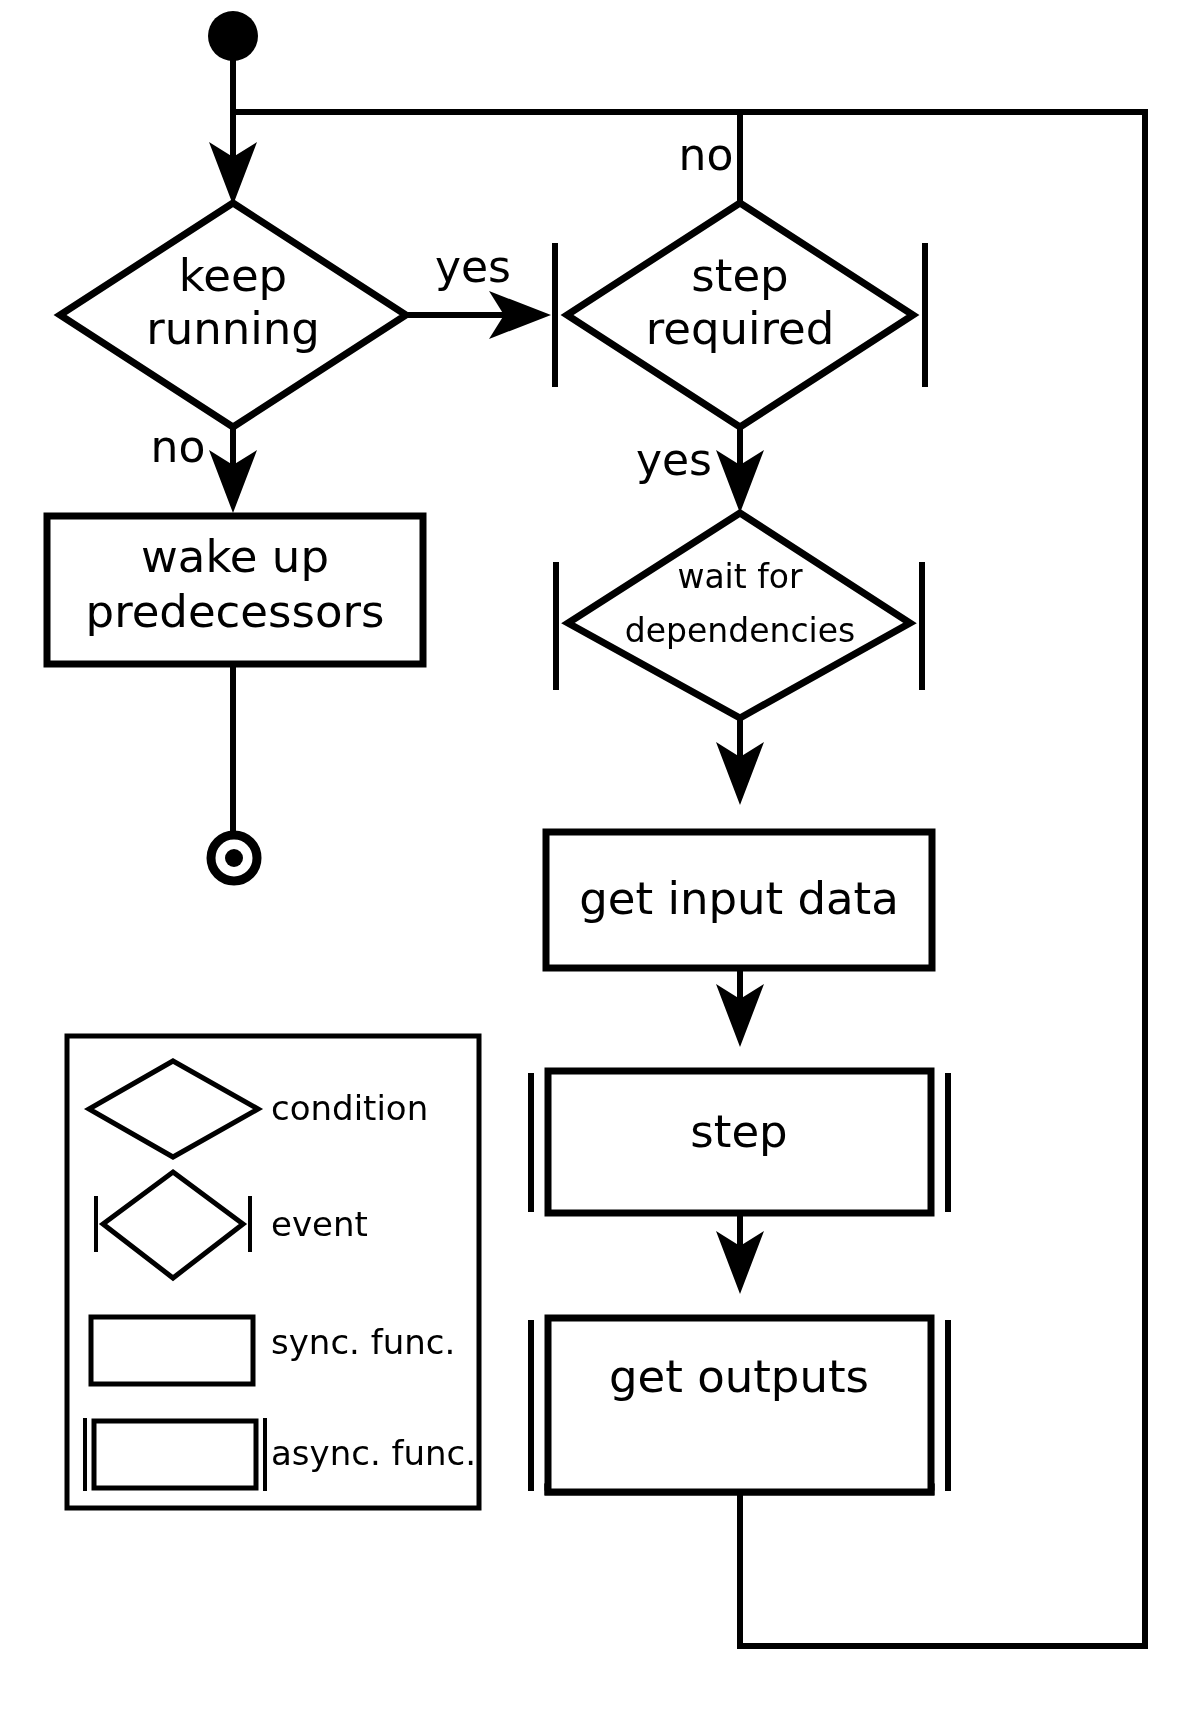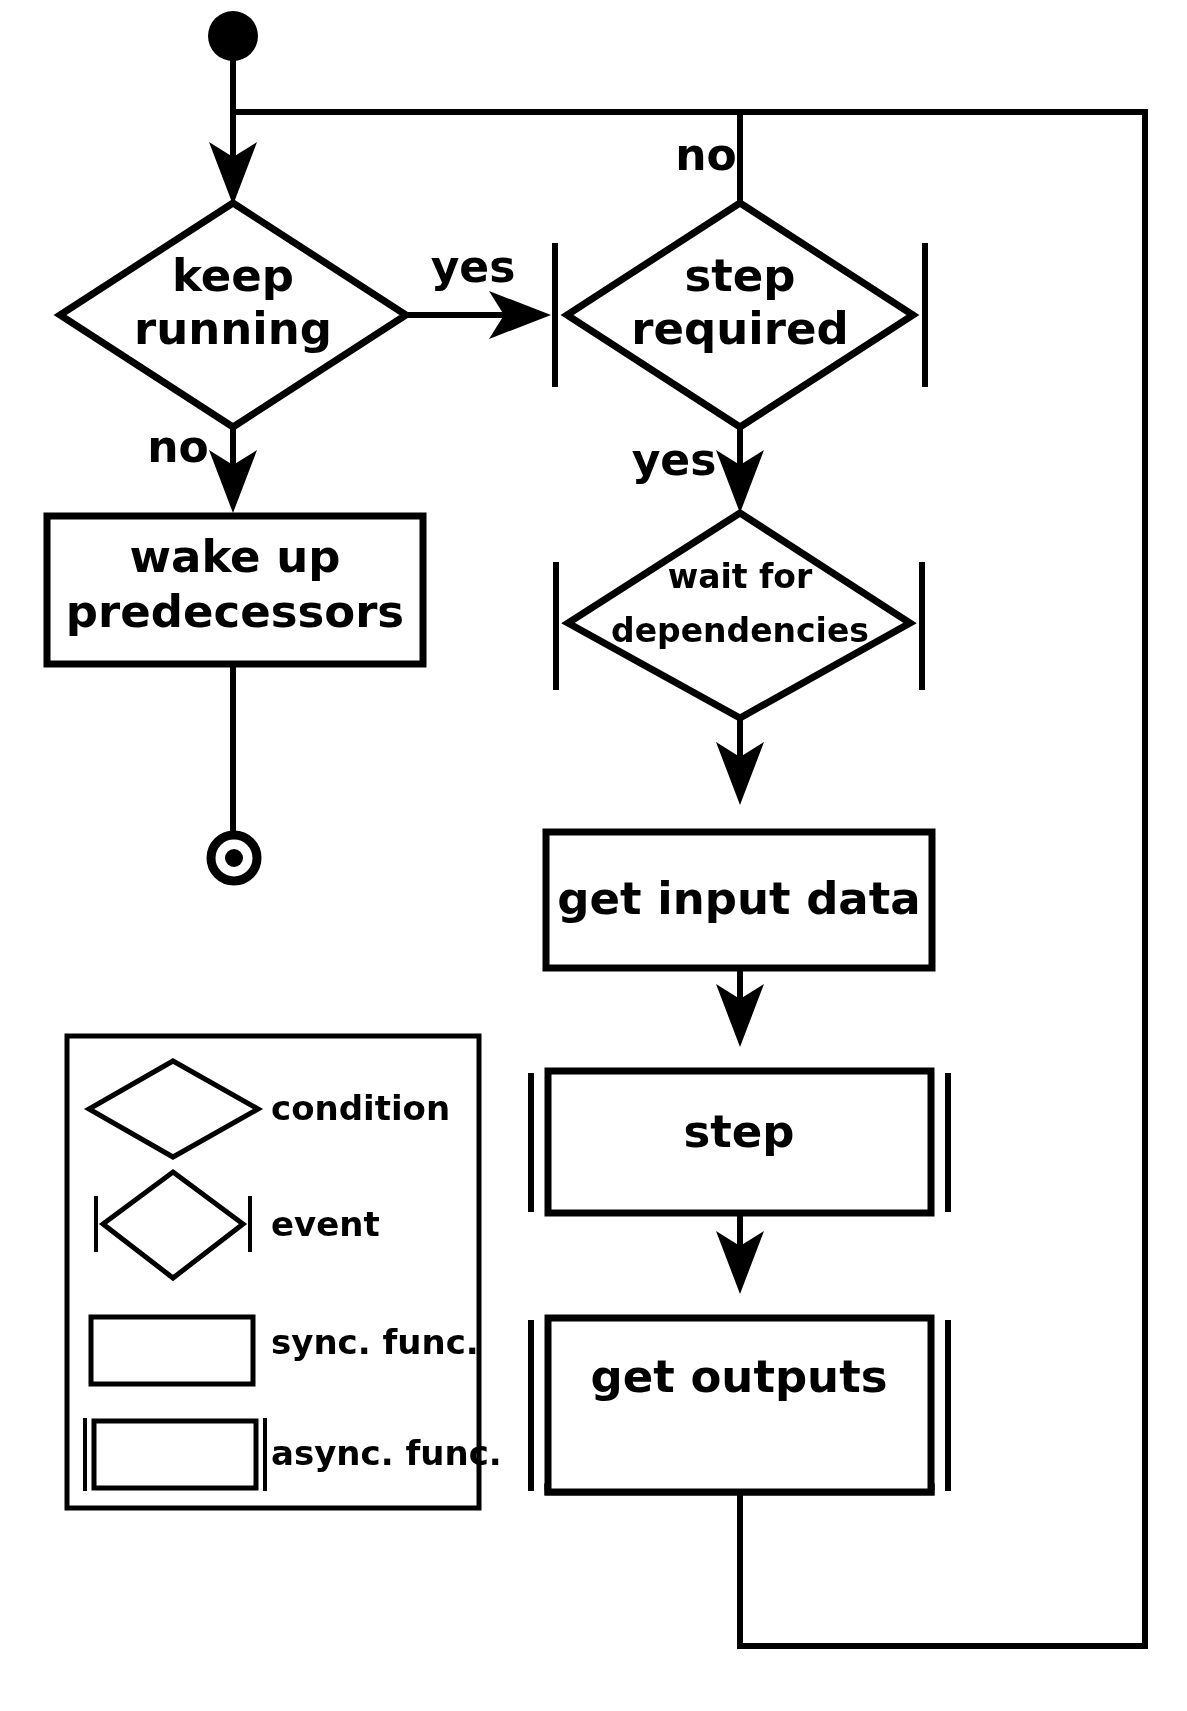--- a/index.html
+++ b/index.html
@@ -9,21 +9,20 @@
   }
   body {
     font-family: "DejaVu Sans", sans-serif;
   }
   #diagram-root {
     position: relative;
     width: 1187px;
     height: 1711px;
     background: #ffffff;
     overflow: hidden;
-    font-weight: bold;
   }
   svg#flowchart {
     display: block;
     width: 1187px;
     height: 1711px;
   }
   .shape-stroke {
     fill: #ffffff;
     stroke: #000000;
     stroke-width: 7;

